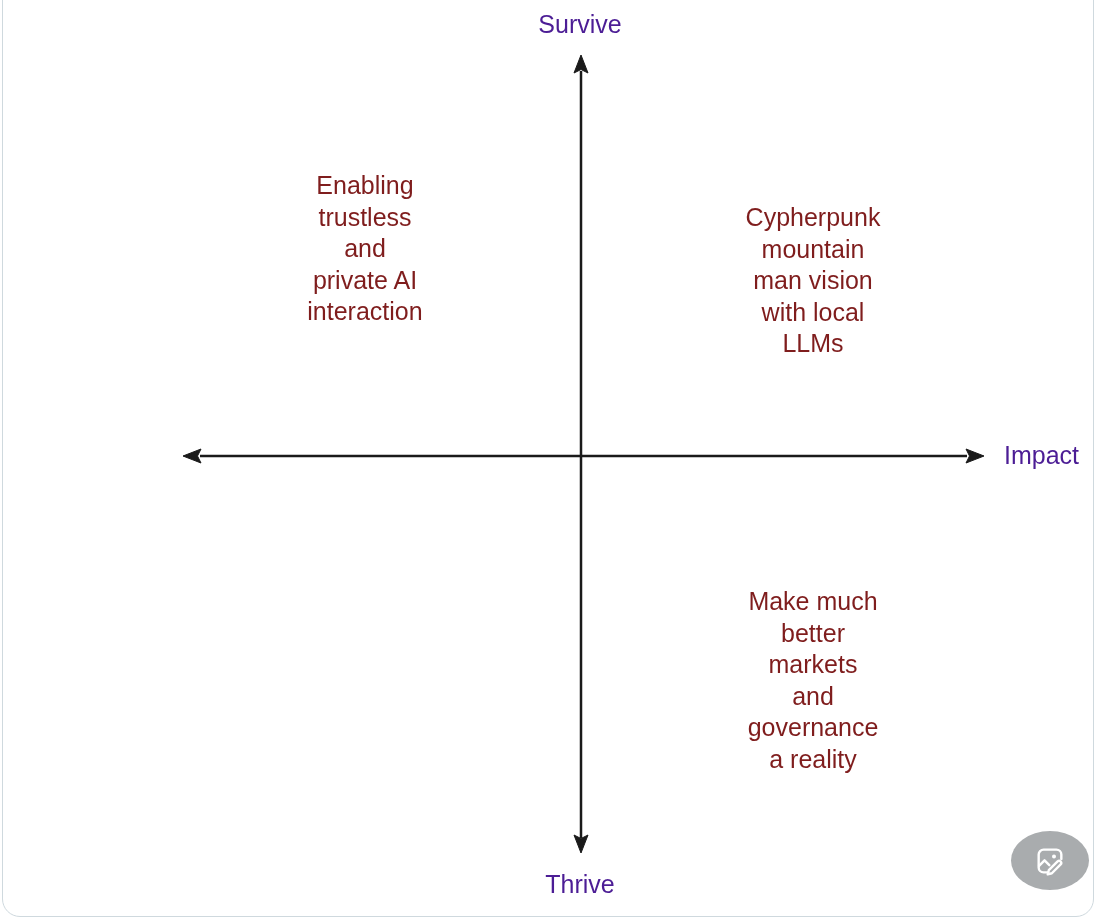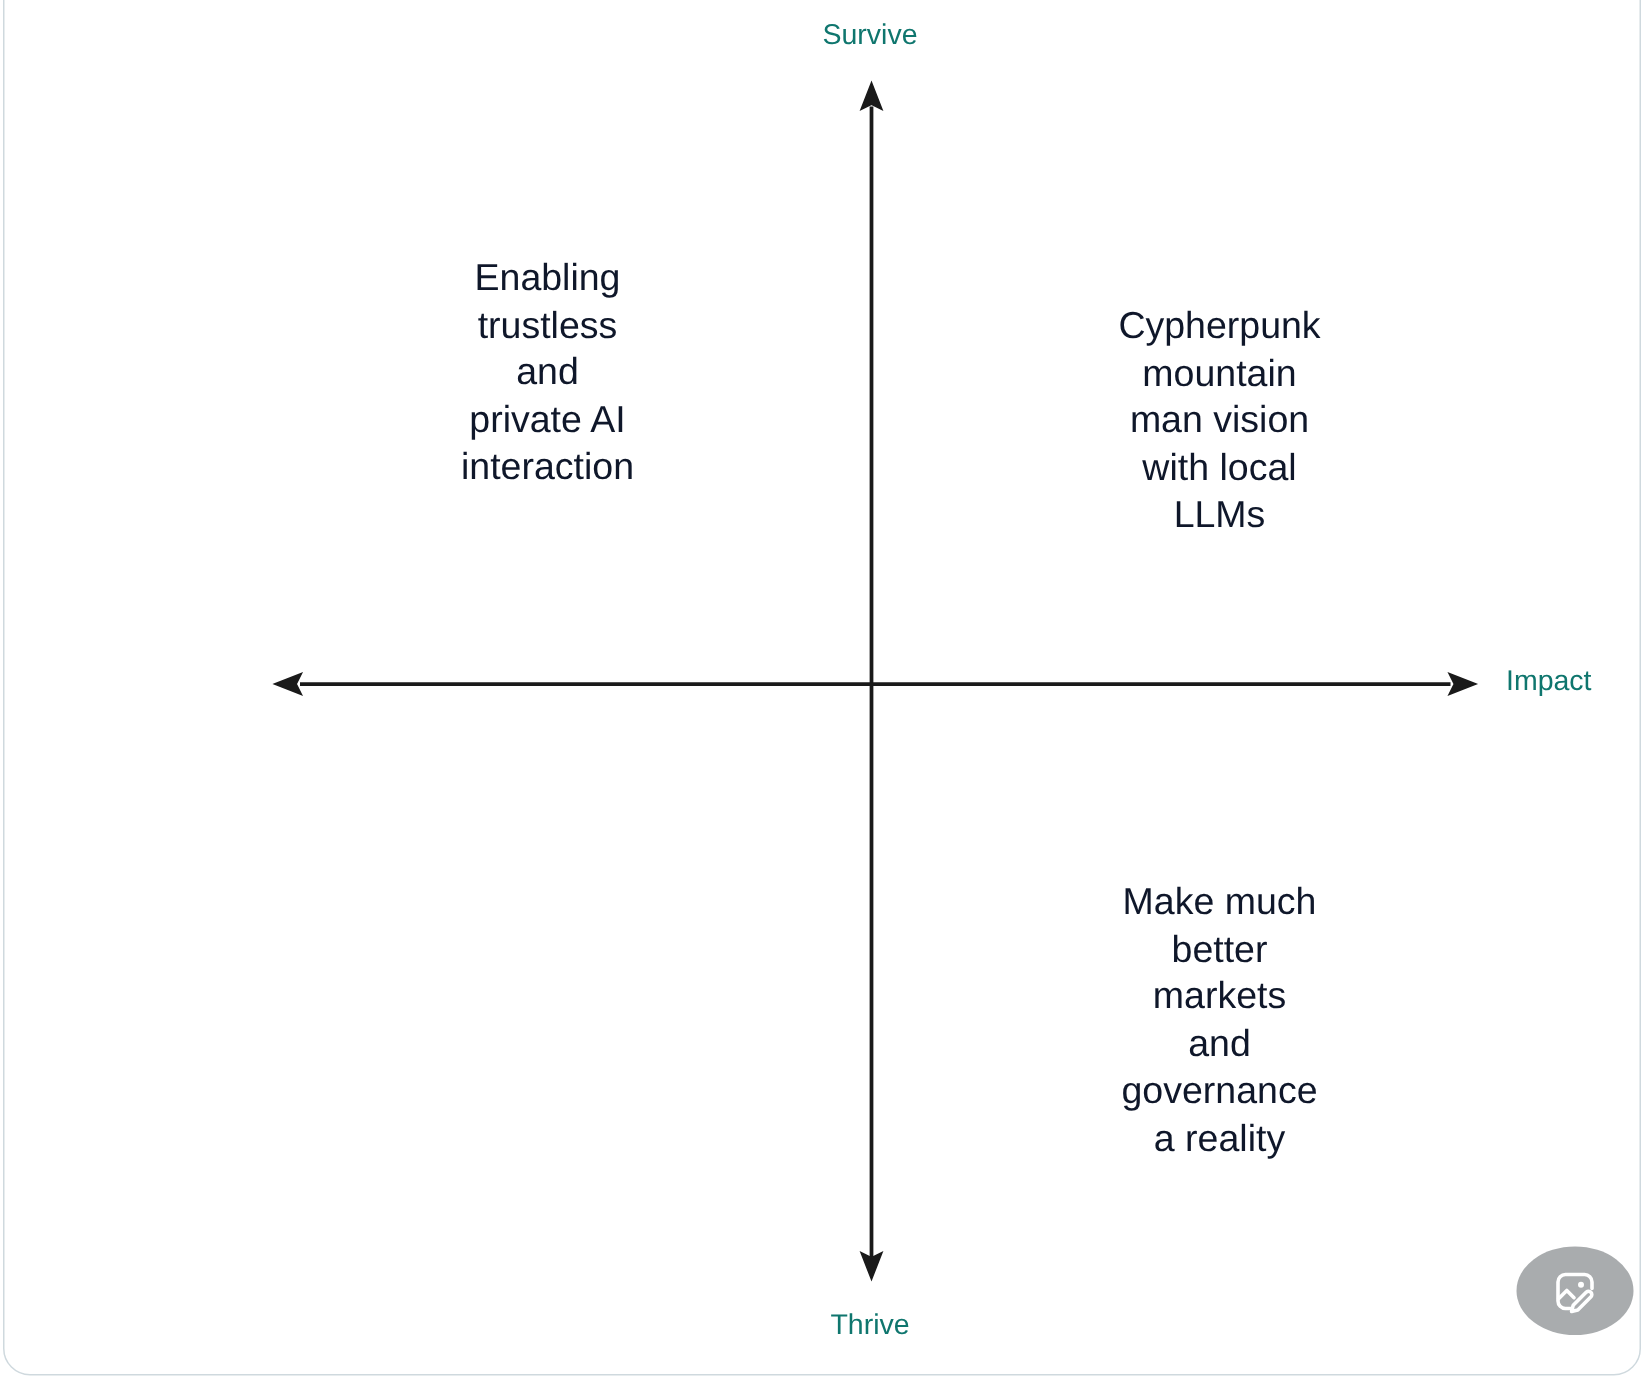--- a/index.html
+++ b/index.html
@@ -26,38 +26,38 @@
     border-radius: 18px;
     pointer-events: none;
   }
   .axes-svg {
     position: absolute;
     left: 0;
     top: 0;
   }
   .axis-label {
     position: absolute;
-    font-size: 19px;
+    font-size: 25px;
     line-height: 28px;
-    color: #0f766e;
+    color: #4c1d95;
     white-space: nowrap;
   }
   .axis-label.survive  { left: 580px;  top: 10px;  transform: translateX(-50%); }
   .axis-label.thrive   { left: 580px;  top: 870px; transform: translateX(-50%); }
   .axis-label.infra    { left: 4px;    top: 441px; }
   .axis-label.impact   { left: 1004px; top: 441px; text-align: center; }
   .quad-text {
     position: absolute;
     width: 260px;
     transform: translateX(-50%);
     text-align: center;
     white-space: pre-line;
     font-size: 25px;
     line-height: 31.5px;
-    color: #0f172a;
+    color: #7f1d1d;
   }
   .quad-text.tl { left: 365px; top: 170px; }
   .quad-text.tr { left: 813px; top: 170px; margin-top: 32px; }
   .quad-text.bl { left: 365px; top: 603px; }
   .quad-text.br { left: 813px; top: 586px; }
   .fab {
     position: absolute;
     right: 7px;
     bottom: 34px;
     width: 78px;

